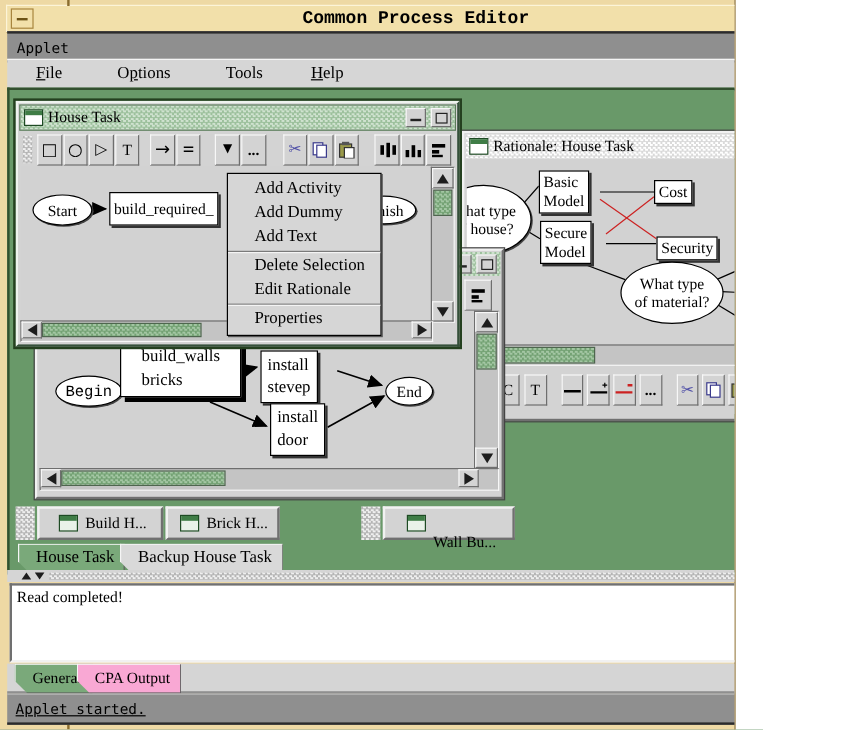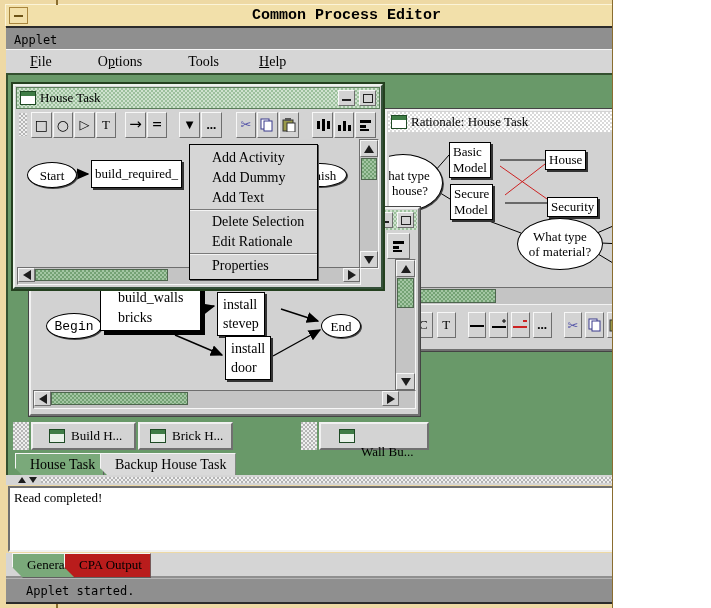--- a/index.html
+++ b/index.html
@@ -117,21 +117,21 @@
           <div>of house?</div>
         </div>
         <div class="nbox shadow1" style="left:60px;top:9px;">
           <div>Basic</div>
           <div>Model</div>
         </div>
         <div class="nbox shadow1" style="left:61px;top:51px;">
           <div>Secure</div>
           <div>Model</div>
         </div>
-        <div class="nbox shadow1" style="left:156px;top:17px;">House</div>
+        <div class="nbox shadow1" style="left:156px;top:17px;">Cost</div>
         <div class="nbox shadow1" style="left:158px;top:64px;">Security</div>
         <div class="nell" style="left:128px;top:85px;width:84px;height:50px;box-shadow:none;">
           <div>What type</div>
           <div>of material?</div>
         </div>
         <div class="nbox shadow1" style="left:254px;top:71px;">stick</div>
         <div class="nbox shadow1" style="left:254px;top:103px;">straw</div>
         <div class="nbox shadow1" style="left:254px;top:139px;">brick</div>
       </div>
 
@@ -413,20 +413,20 @@
     <span class="tri" style="margin-left:3px;border-left:4px solid transparent;border-right:4px solid transparent;border-top:6px solid #1d1d1d;"></span>
     <div class="stip-grip" style="flex:1;height:6px;margin:0 4px;"></div>
   </div>
 
   <div class="abs sunken2" style="left:8px;top:486px;width:692px;height:66px;background:#fff;font:13px 'Liberation Serif',serif;color:#000;padding:1px 4px;box-sizing:border-box;line-height:17px;">
     <div>Read completed!</div>
   </div>
 
   <div class="abs" style="left:6px;top:553px;width:699px;height:23px;background:#d5d5d5;border-bottom:2px solid #8f8f8f;">
     <div class="tab" style="left:6px;top:0;background:#7aa97a;font-size:13px;height:21px;">General</div>
-    <div class="tab" style="left:58px;top:0;background:#b91c1c;font-size:13px;height:21px;">CPA Output</div>
+    <div class="tab" style="left:58px;top:0;background:#f9a8d4;font-size:13px;height:21px;">CPA Output</div>
   </div>
 
   <div class="abs" style="left:6px;top:578px;width:699px;height:23px;background:#8f8f8f;border-top:1px solid #b5b5b5;border-bottom:2px solid #2b2b2b;display:flex;align-items:center;">
-    <span style="font:12px 'DejaVu Sans Mono',monospace;color:#000;margin-left:20px;">Applet started.</span>
+    <span style="font:12px 'DejaVu Sans Mono',monospace;color:#000;margin-left:7px;text-decoration:underline;">Applet started.</span>
   </div>
 
 </div>
 
 </body></html>

